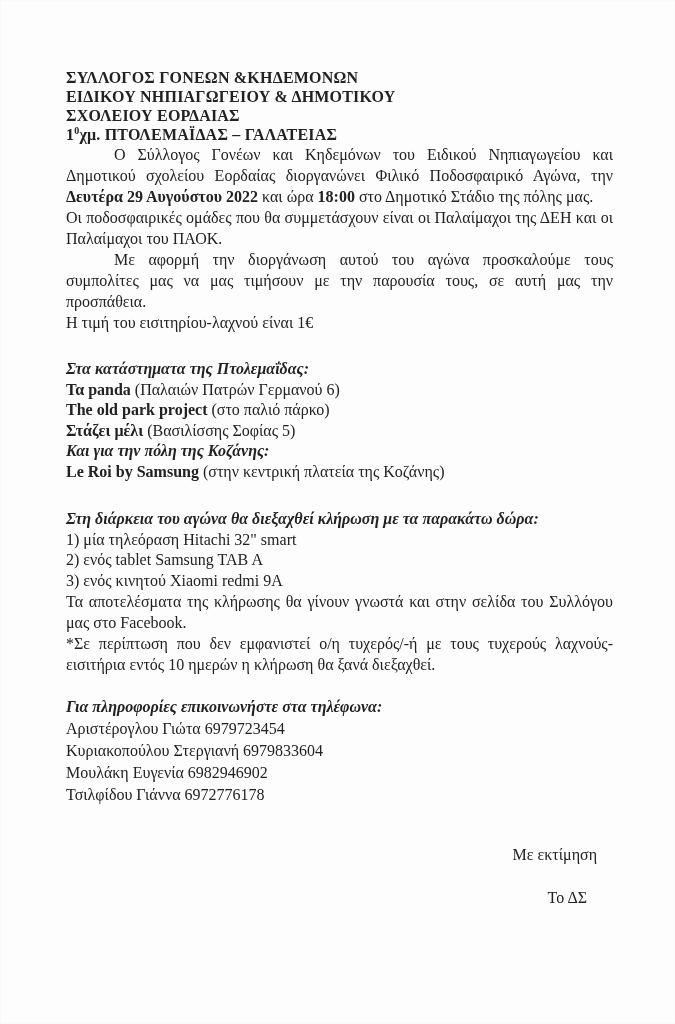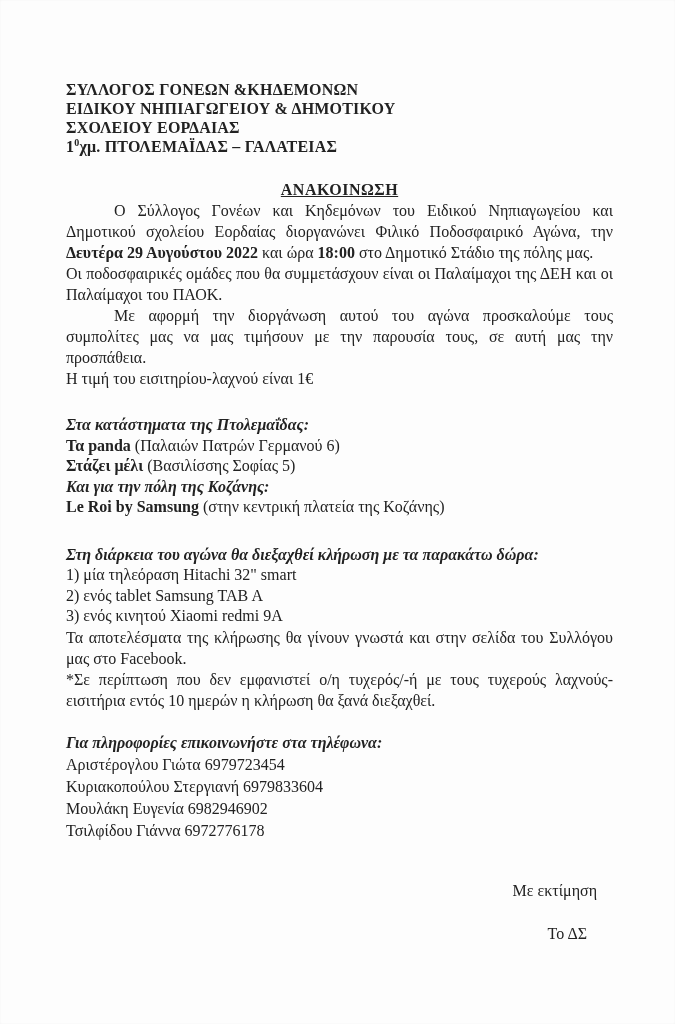--- a/index.html
+++ b/index.html
@@ -18,21 +18,20 @@
     font-size: 16px;
     line-height: 21px;
     padding: 68px 62px 40px 66px;
     box-shadow: inset 0 0 2px rgba(0,0,0,0.06);
   }
   .org-header {
     font-weight: bold;
     font-size: 16px;
     line-height: 19px;
     letter-spacing: 0.2px;
-    margin-top: 12px;
   }
   .org-header sup {
     font-size: 10px;
     line-height: 0;
   }
   .doc-title {
     margin-top: 23px;
     text-align: center;
     font-weight: bold;
     letter-spacing: 0.5px;
@@ -88,36 +87,34 @@
 
 <div class="page">
 
   <div class="org-header">
     <div>ΣΥΛΛΟΓΟΣ ΓΟΝΕΩΝ &amp;ΚΗΔΕΜΟΝΩΝ</div>
     <div>ΕΙΔΙΚΟΥ ΝΗΠΙΑΓΩΓΕΙΟΥ &amp; ΔΗΜΟΤΙΚΟΥ</div>
     <div>ΣΧΟΛΕΙΟΥ ΕΟΡΔΑΙΑΣ</div>
     <div><span>1</span><sup>0</sup><span>χμ. ΠΤΟΛΕΜΑΪΔΑΣ – ΓΑΛΑΤΕΙΑΣ</span></div>
   </div>
 
-  <div class="doc-title">
-    <span class="u">ΑΝΑΚΟΙΝΩΣΗ</span>
-  </div>
 
   <p class="body-par indent mt-first"><span>Ο Σύλλογος Γονέων και Κηδεμόνων του Ειδικού Νηπιαγωγείου και Δημοτικού σχολείου Εορδαίας διοργανώνει Φιλικό Ποδοσφαιρικό Αγώνα, την </span><b>Δευτέρα 29 Αυγούστου 2022</b><span> και ώρα </span><b>18:00</b><span> στο Δημοτικό Στάδιο της πόλης μας.</span></p>
 
   <p class="body-par">Οι ποδοσφαιρικές ομάδες που θα συμμετάσχουν είναι οι Παλαίμαχοι της ΔΕΗ και οι Παλαίμαχοι του ΠΑΟΚ.</p>
 
 
   <p class="body-par indent mt-tiny">Με αφορμή την διοργάνωση αυτού του αγώνα προσκαλούμε τους συμπολίτες μας να μας τιμήσουν με την παρουσία τους, σε αυτή μας την προσπάθεια.</p>
 
   <p class="body-par mt-tiny">Η τιμή του εισιτηρίου-λαχνού είναι 1€</p>
 
   <div class="shops">
     <div class="section-heading">Στα κατάστηματα της Πτολεμαΐδας:</div>
     <div><b>Τα panda</b><span> (Παλαιών Πατρών Γερμανού 6)</span></div>
+    <div><b>The old park project</b><span> (στο παλιό πάρκο)</span></div>
     <div><b>Στάζει μέλι</b><span> (Βασιλίσσης Σοφίας 5)</span></div>
     <div class="section-heading">Και για την πόλη της Κοζάνης:</div>
     <div><b>Le Roi by Samsung</b><span> (στην κεντρική πλατεία της Κοζάνης)</span></div>
   </div>
 
   <div class="raffle">
     <div class="section-heading">Στη διάρκεια του αγώνα θα διεξαχθεί κλήρωση με τα παρακάτω δώρα:</div>
     <div>1) μία τηλεόραση Hitachi 32" smart</div>
     <div>2) ενός tablet Samsung TAB A</div>
     <div>3) ενός κινητού Xiaomi redmi 9A</div>

